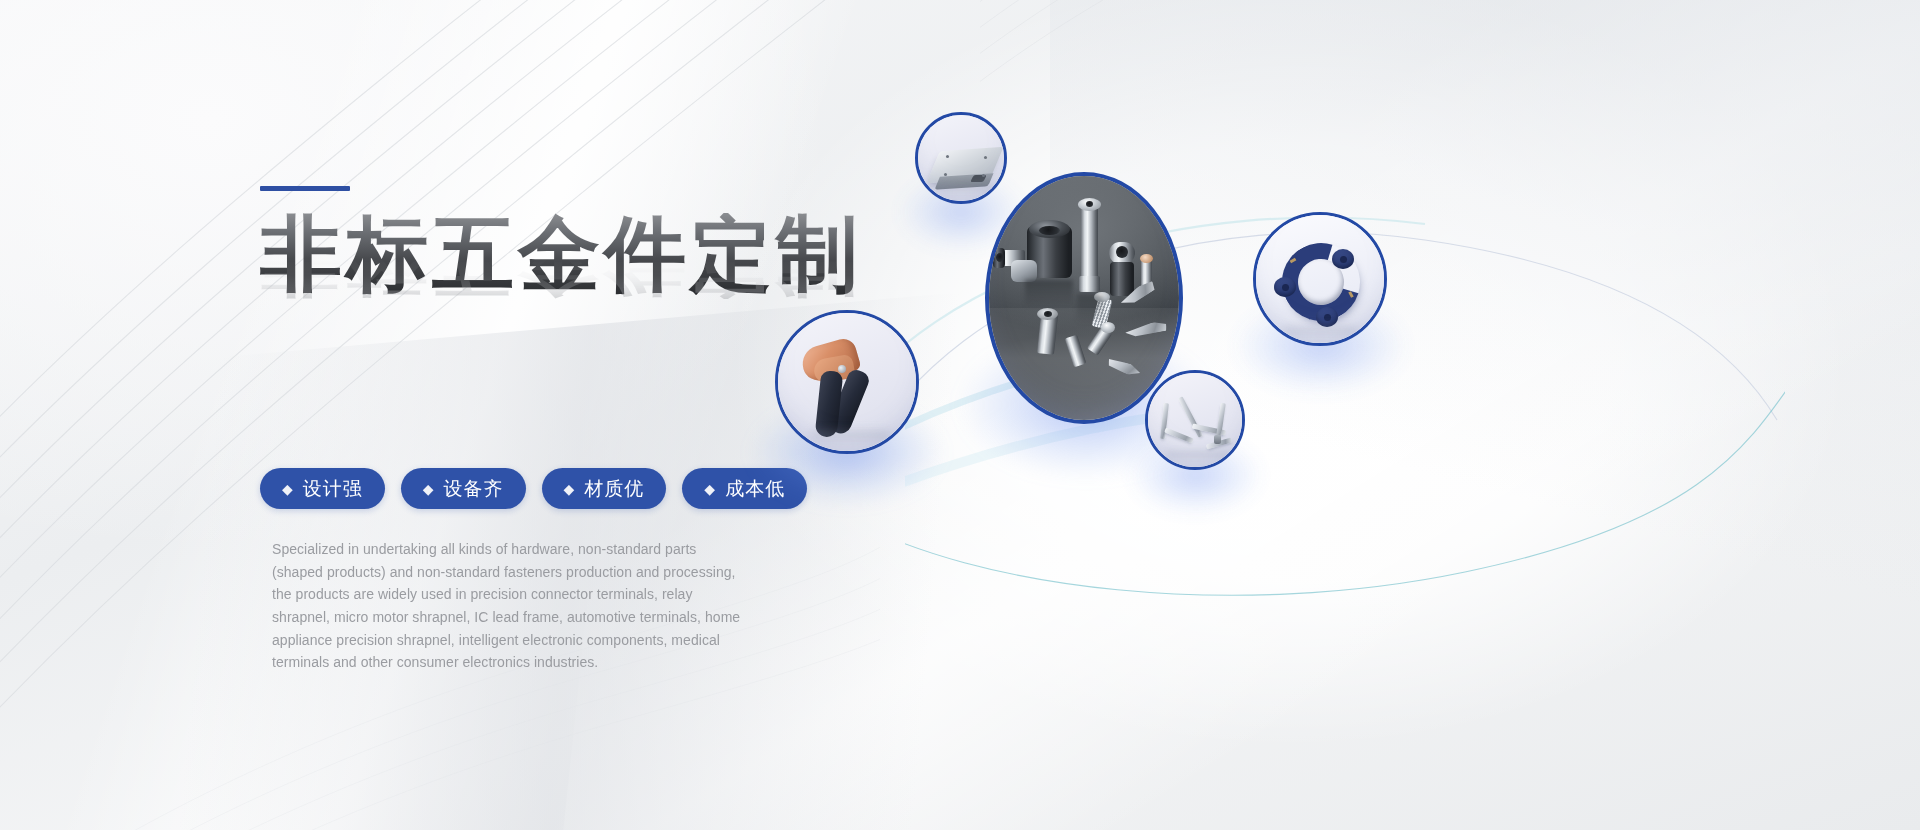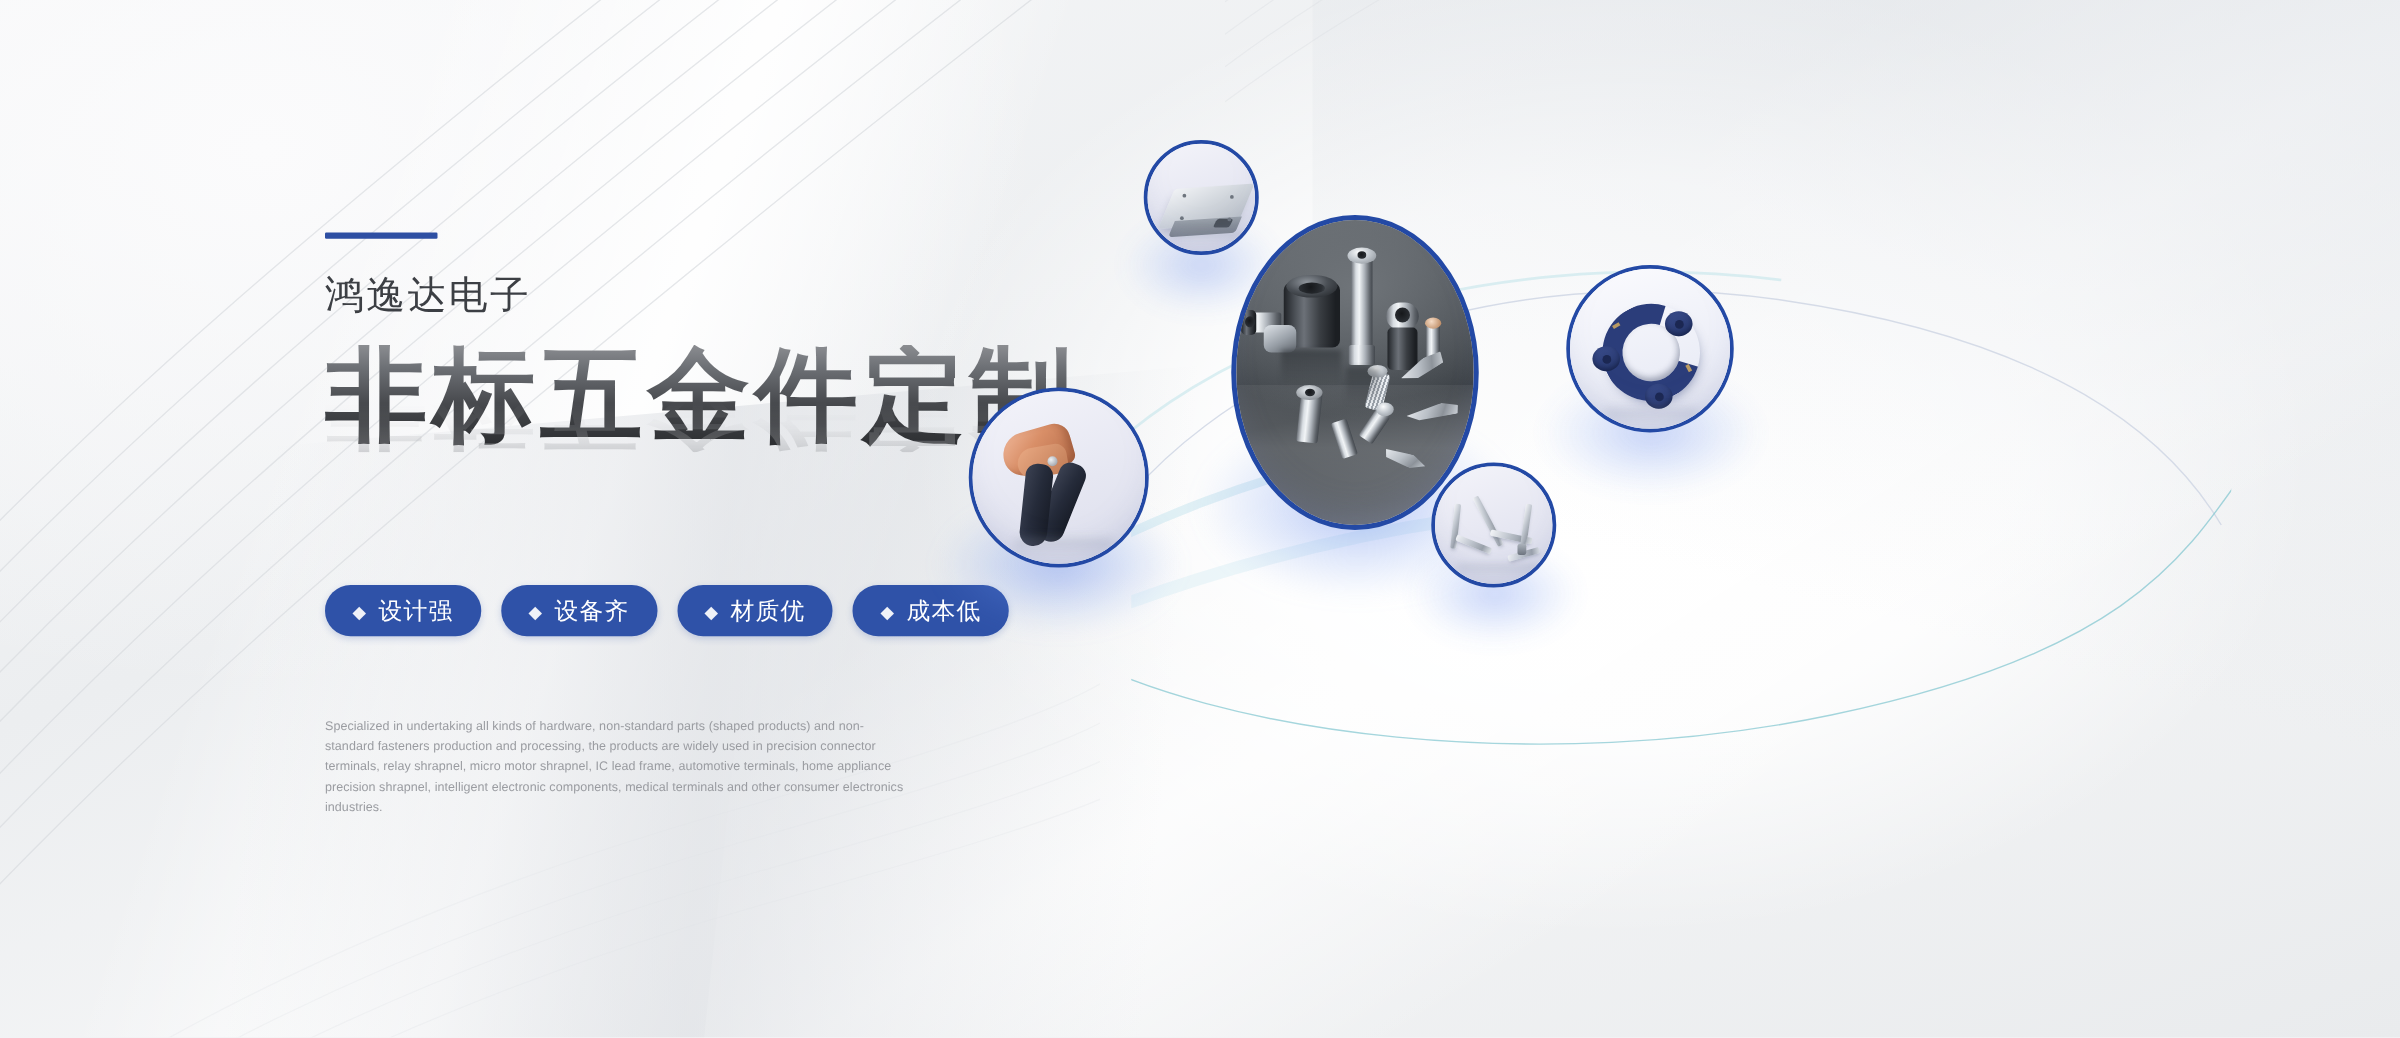--- a/index.html
+++ b/index.html
@@ -97,25 +97,24 @@
     background:#2f52a8;
     color:#ffffff;
     font-size:19px;letter-spacing:1px;
     white-space:nowrap;
     cursor:pointer;
     box-shadow:0 2px 6px rgba(47,82,168,0.22);
   }
   .pill .dia{font-size:14px;line-height:1;color:#f0f2f8;}
 
   .blurb{
-    position:absolute;left:0;top:352px;width:470px;
-    font-size:10px;line-height:1.62;
+    position:absolute;left:12px;top:352px;width:470px;
+    font-size:14px;line-height:1.62;
     color:#9a9ca1;
     letter-spacing:.05px;
-    margin-top:36px;
   }
 
   
   .visual{position:absolute;left:905px;top:120px;width:880px;height:560px;}
 
   .orbit{position:absolute;inset:0;pointer-events:none;}
 
   .node{
     position:absolute;
     border-radius:50%;
@@ -312,21 +311,20 @@
       <path d="M-40 628 C 186 446, 430 324, 712 244 S 1020 146, 1070 96"></path>
       <path d="M-40 656 C 192 472, 440 348, 724 268 S 1030 172, 1080 122"></path>
       <path d="M-40 684 C 198 498, 450 372, 736 292 S 1040 198, 1090 148"></path>
     </g>
   </svg>
 
   <div class="copy">
 
     <div class="accent-bar"></div>
 
-    <div class="brand">鸿逸达电子</div>
 
     <div class="headline-wrap">
       <div class="headline">非标五金件定制</div>
       <div class="headline-reflect">非标五金件定制</div>
     </div>
 
     <div class="pills">
       <div class="pill">
         <span class="dia">◆</span>
         <span>设计强</span>

